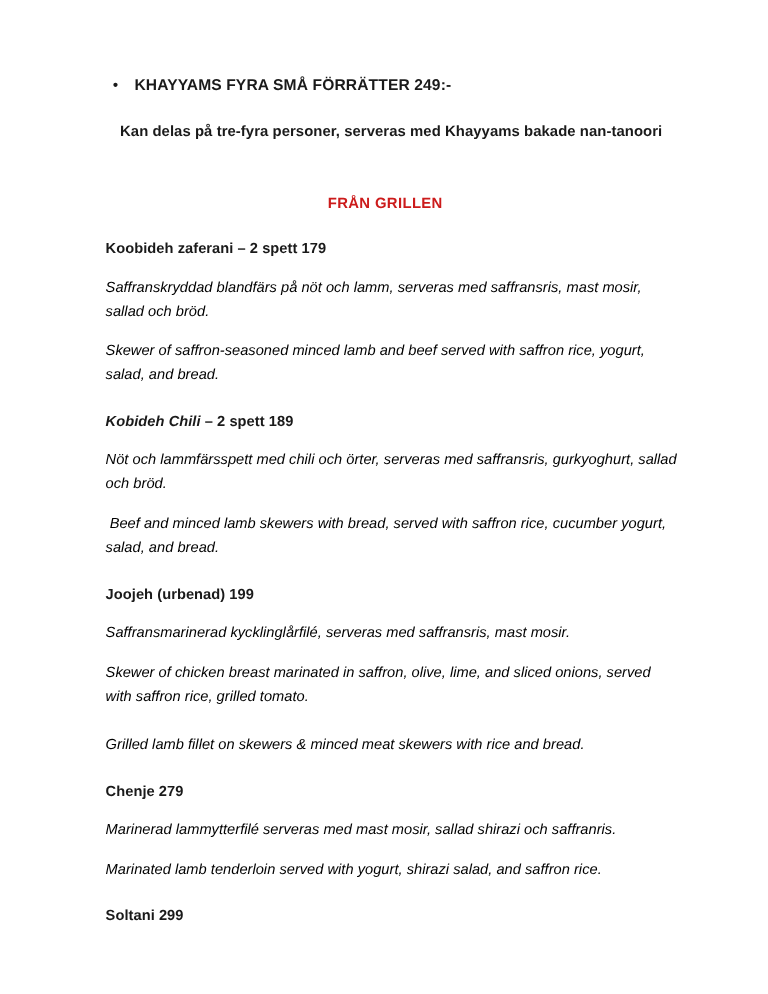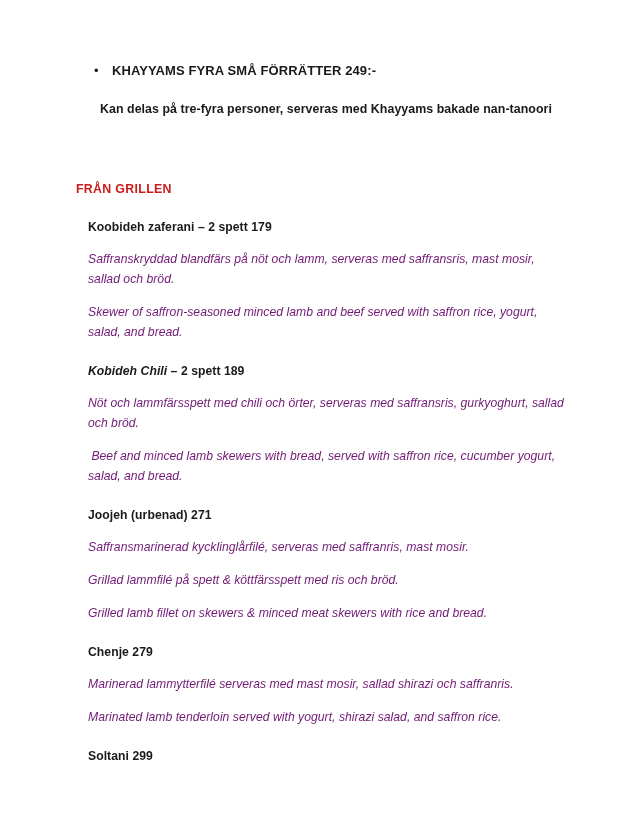--- a/index.html
+++ b/index.html
@@ -48,27 +48,28 @@
     font-size: 13px;
     font-weight: bold;
     line-height: 18px;
     letter-spacing: 0.1px;
   }
 
   .subtitle {
     font-size: 12.4px;
     font-weight: bold;
     line-height: 18px;
-    margin: 0 0 64px 0;
+    margin: 0 0 44px 0;
     letter-spacing: 0.05px;
     padding-left: 24px;
   }
 
   
   .section-heading {
+    text-align: center;
     color: #cc1b1b;
     font-weight: bold;
     font-size: 12.4px;
     letter-spacing: 0.3px;
     margin: 0 0 22px 0;
   }
 
   
   .item {
     margin: 0 0 6px 12px;
@@ -81,21 +82,21 @@
     letter-spacing: 0.05px;
   }
   .item-title .name-italic {
     font-style: italic;
   }
   .desc {
     font-size: 12.2px;
     font-style: italic;
     line-height: 20px;
     margin: 0 0 13px 0;
-    color: #701a75;
+    color: #000000;
     letter-spacing: 0.02px;
     white-space: pre-wrap;
   }
   .desc.last {
     margin-bottom: 20px;
   }
 </style>
 </head>
 <body>
 
@@ -117,26 +118,26 @@
       <p class="desc last">Skewer of saffron-seasoned minced lamb and beef served with saffron rice, yogurt, salad, and bread.</p>
     </div>
 
     <div class="item">
       <p class="item-title"><span class="name-italic">Kobideh Chili</span><span> – 2 spett 189</span></p>
       <p class="desc">Nöt och lammfärsspett med chili och örter, serveras med saffransris, gurkyoghurt, sallad och bröd.</p>
       <p class="desc last"> Beef and minced lamb skewers with bread, served with saffron rice, cucumber yogurt, salad, and bread.</p>
     </div>
 
     <div class="item">
-      <p class="item-title"><span class="name-italic"></span><span>Joojeh (urbenad) 271</span></p>
-      <p class="desc">Saffransmarinerad kycklinglårfilé, serveras med saffranris, mast mosir.</p>
+      <p class="item-title"><span class="name-italic"></span><span>Joojeh (urbenad) 199</span></p>
+      <p class="desc">Saffransmarinerad kycklinglårfilé, serveras med saffransris, mast mosir.</p>
+      <p class="desc last">Skewer of chicken breast marinated in saffron, olive, lime, and sliced onions, served with saffron rice, grilled tomato.</p>
     </div>
 
     <div class="item">
-      <p class="desc">Grillad lammfilé på spett &amp; köttfärsspett med ris och bröd.</p>
       <p class="desc last">Grilled lamb fillet on skewers &amp; minced meat skewers with rice and bread.</p>
     </div>
 
     <div class="item">
       <p class="item-title"><span class="name-italic"></span><span>Chenje 279</span></p>
       <p class="desc">Marinerad lammytterfilé serveras med mast mosir, sallad shirazi och saffranris.</p>
       <p class="desc last">Marinated lamb tenderloin served with yogurt, shirazi salad, and saffron rice.</p>
     </div>
 
     <div class="item">

